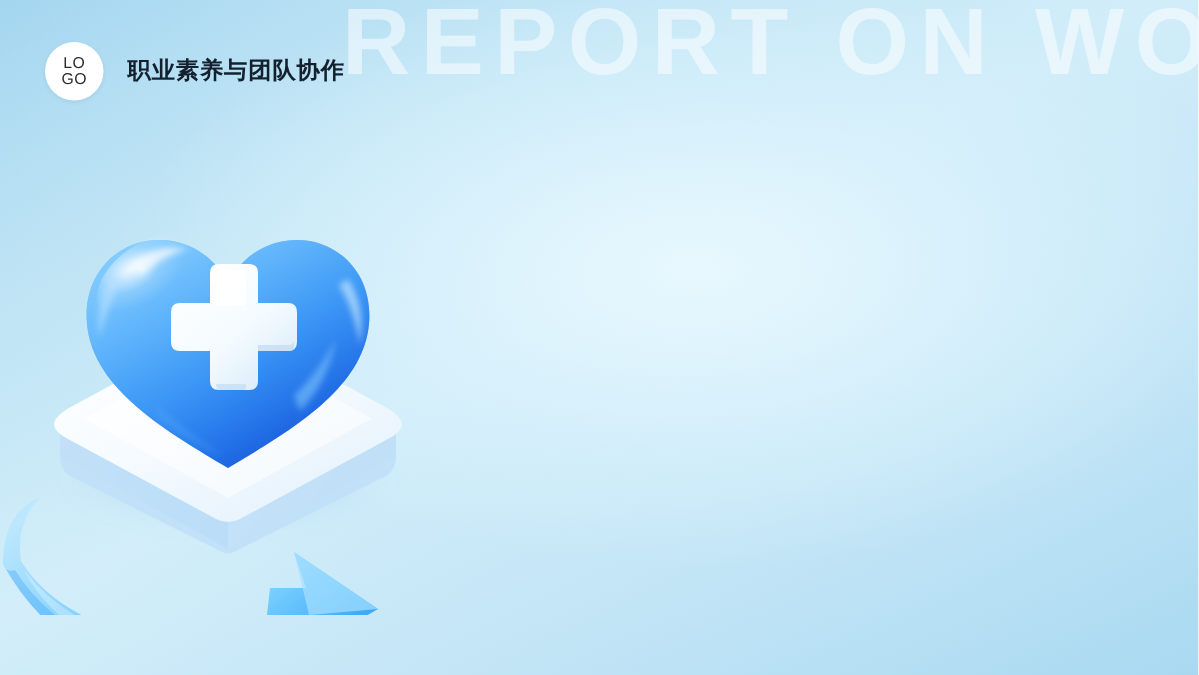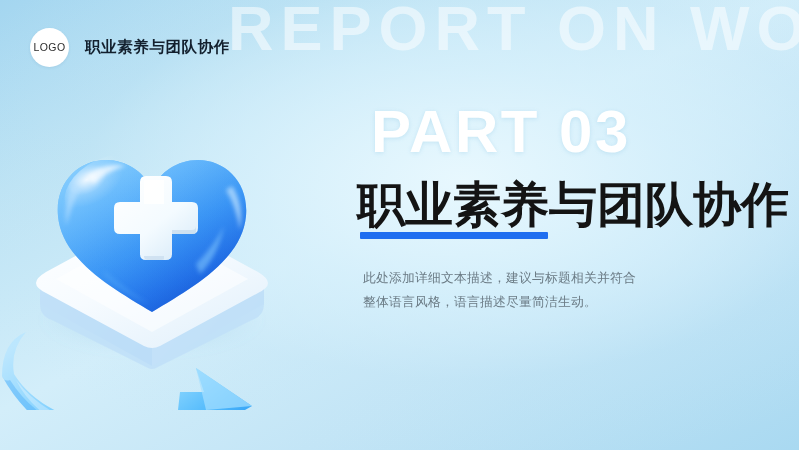--- a/index.html
+++ b/index.html
@@ -32,21 +32,21 @@
     align-items: center;
     gap: 16px;
     z-index: 6;
   }
   .logo-circle {
     width: 39px;
     height: 39px;
     border-radius: 50%;
     background: #ffffff;
     display: flex;
-    flex-direction: row;
+    flex-direction: column;
     align-items: center;
     justify-content: center;
     line-height: 1.03;
     box-shadow: 0 1px 3px rgba(40,90,130,0.10);
   }
   .logo-line {
     font-size: 10.5px;
     font-weight: 500;
     color: #2b2b2b;
     letter-spacing: 0.4px;
@@ -295,22 +295,14 @@
         <path d="M196 288 L252 326 L196 358 L202 334 L178 330 L180 312 L204 312 Z" fill="url(#arrowHeadGrad)"></path>
         <path d="M196 288 L252 326 L206 330 Z" fill="#a7e0ff" opacity="0.7"></path>
 
         <path d="M16 300 Q48 342, 116 352 Q166 356, 204 340 L208 348 Q166 366, 110 360 Q40 348, 16 300 Z" fill="#ffffff" opacity="0.30"></path>
 
         <path d="M10 300 Q40 348, 110 362 Q170 370, 216 346 L222 350 Q170 378, 106 370 Q36 358, 2 296 Q4 302, 10 300 Z" fill="#1f93f3" opacity="0.28"></path>
       </g>
     </svg>
   </div>
 
-  <div class="content">
-    <div class="part-label">PART 03</div>
-    <div class="title-wrap">
-      <div class="title-cn">职业素养与团队协作</div>
-      <div class="title-underline"></div>
-    </div>
-    <div class="desc">此处添加详细文本描述，建议与标题相关并符合整体语言风格，语言描述尽量简洁生动。</div>
-  </div>
 
 </div>
 
 </body></html>

